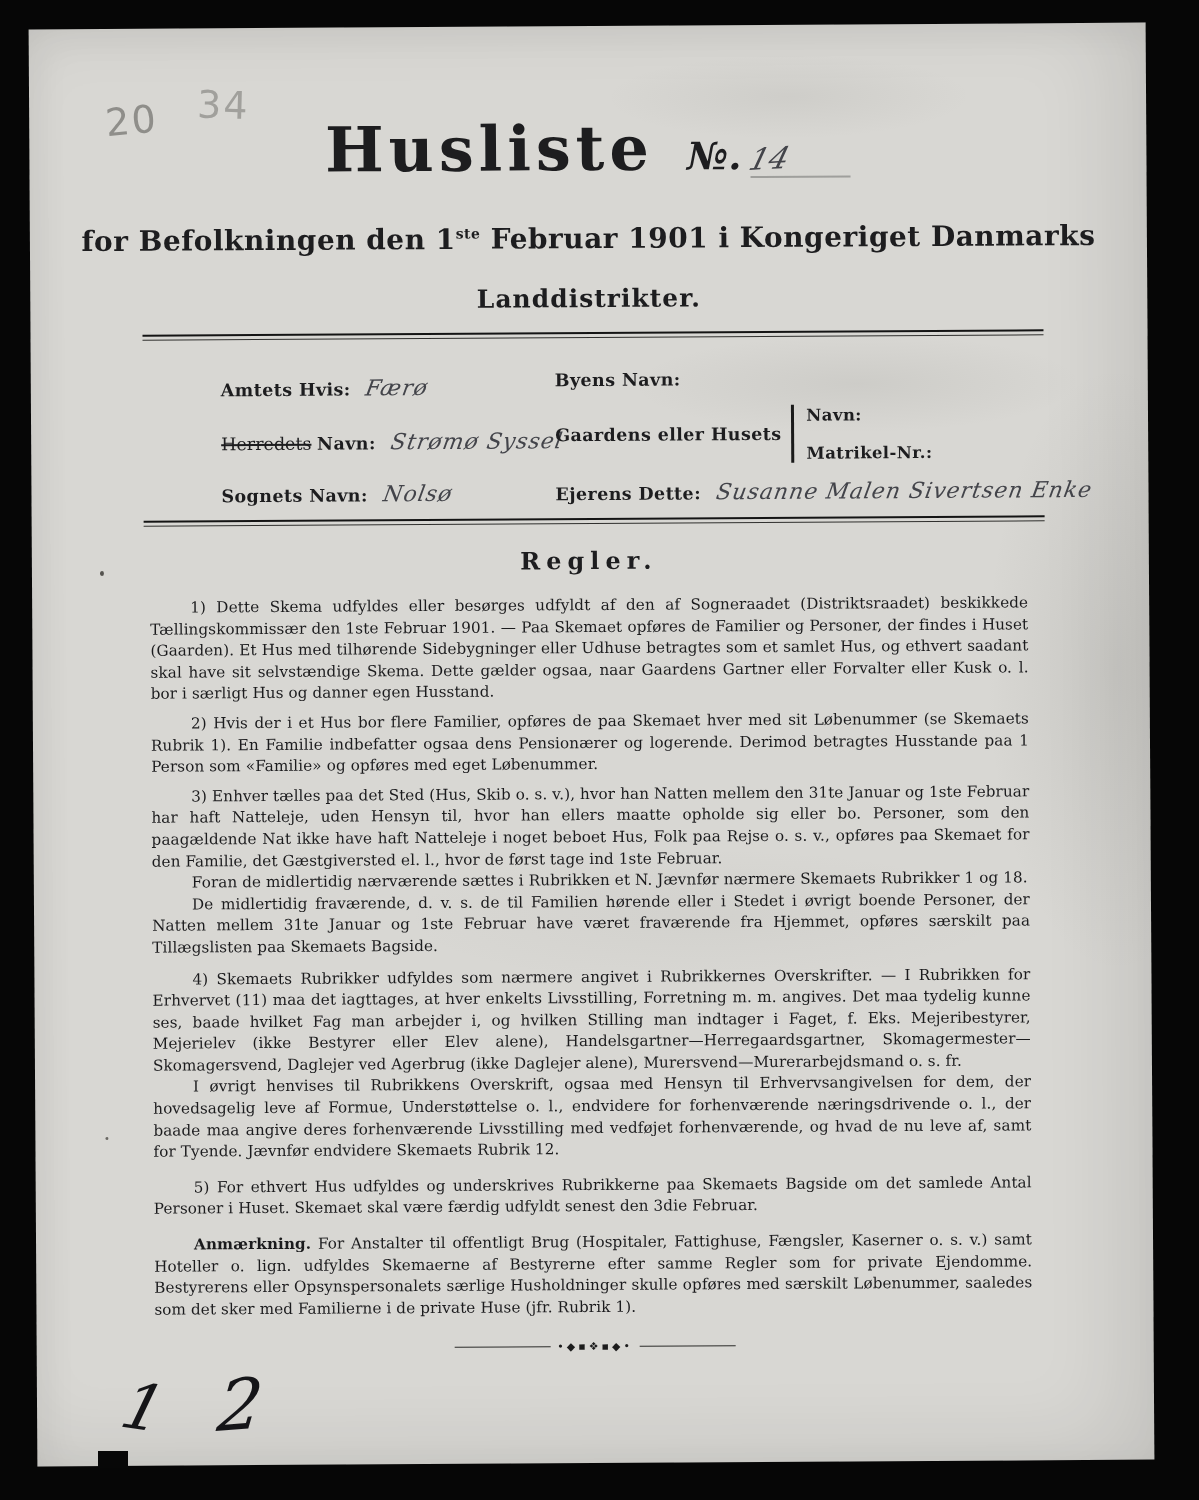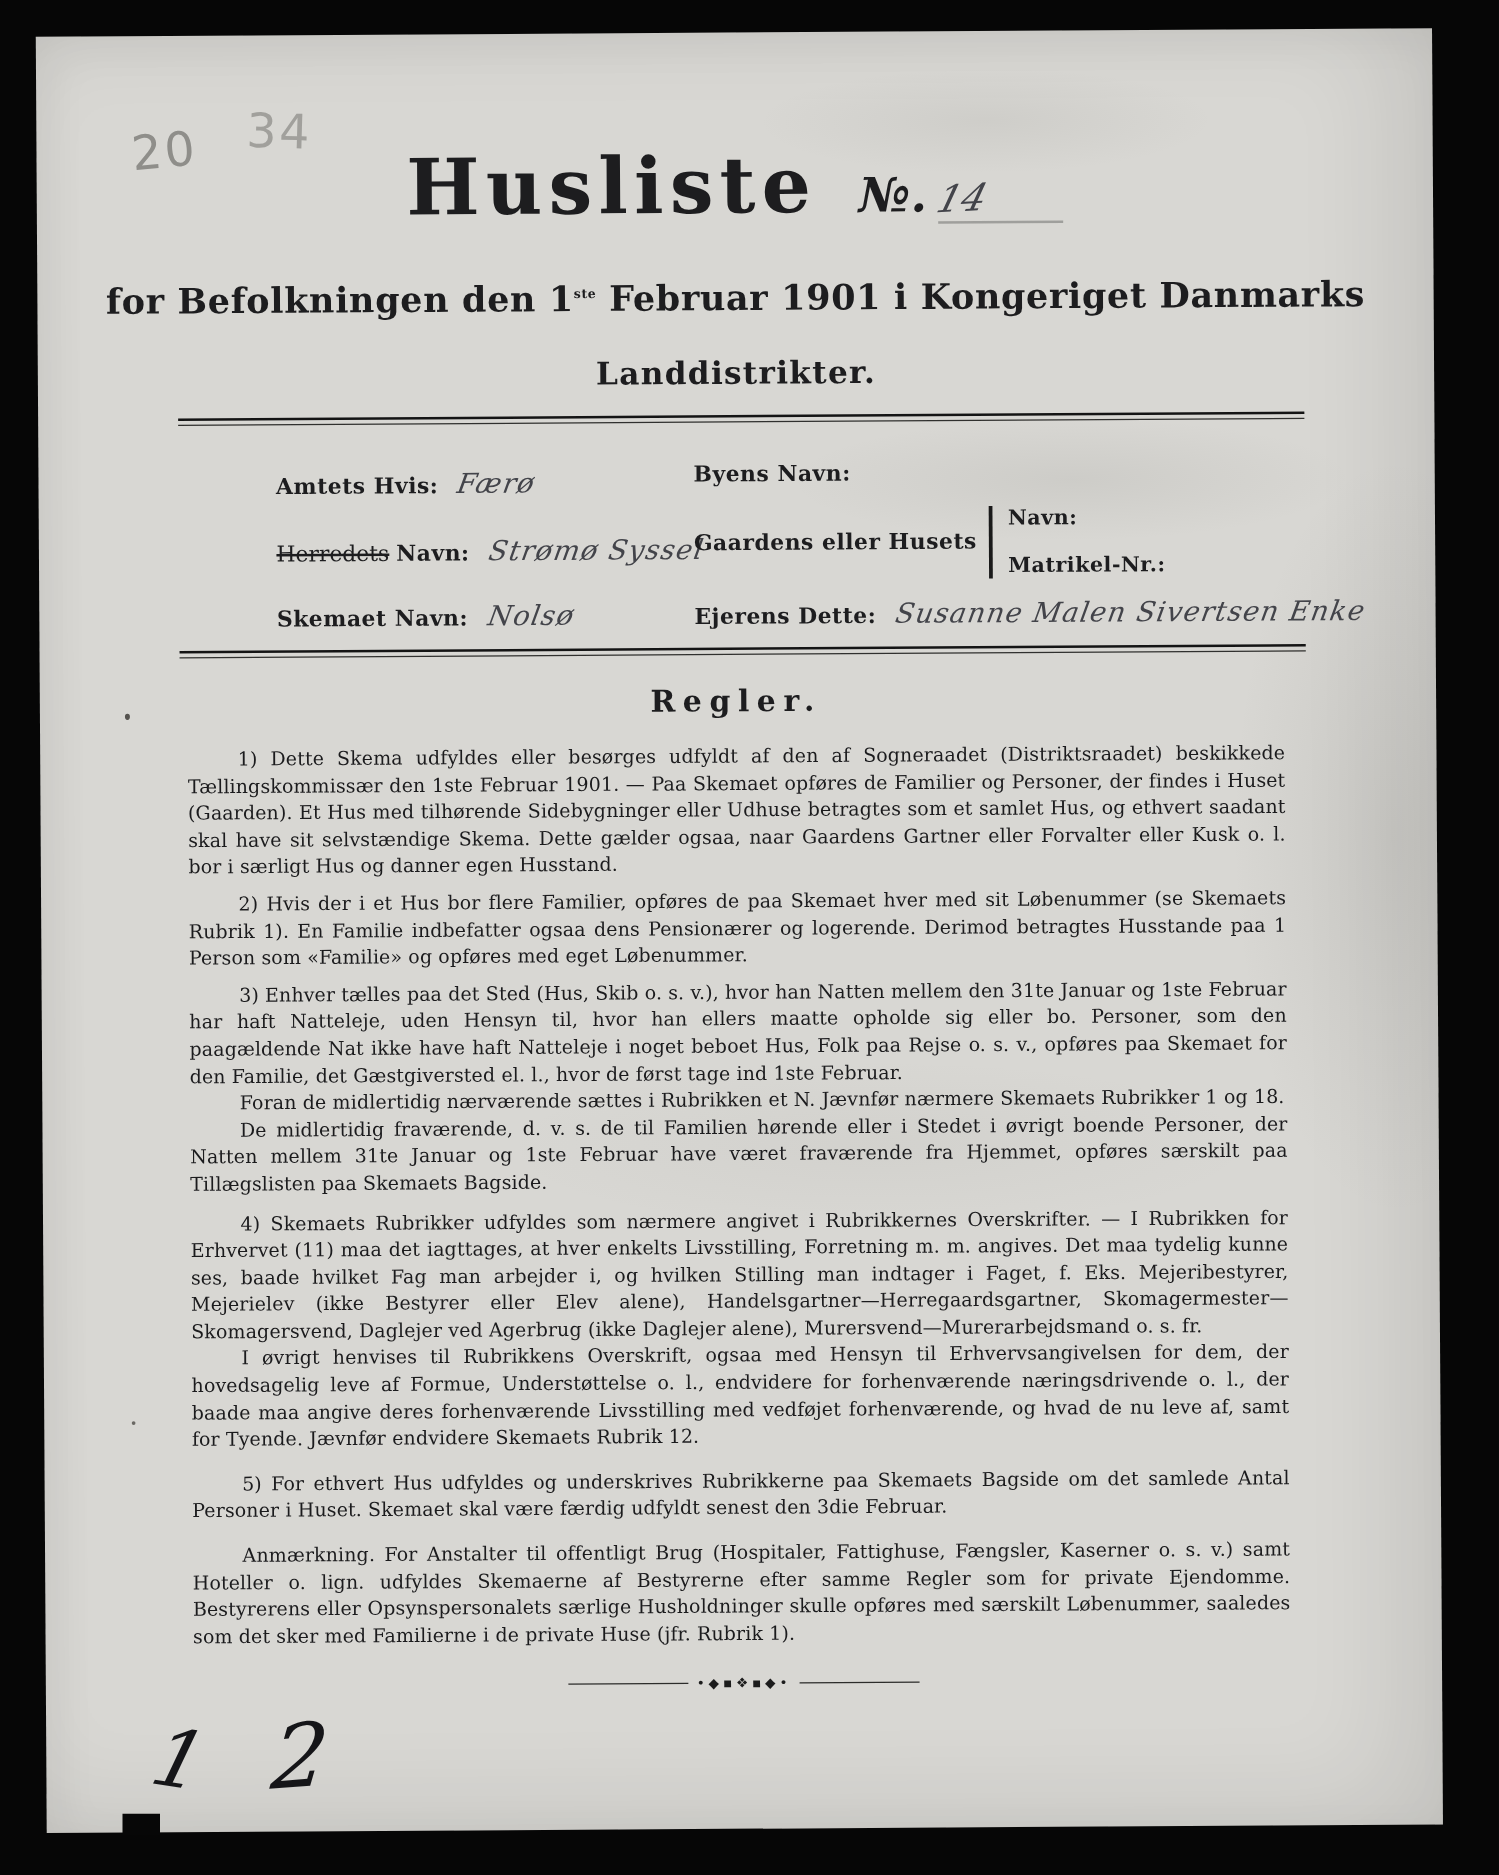--- a/index.html
+++ b/index.html
@@ -33,21 +33,21 @@
   .title { font-size:62px; font-weight:bold; letter-spacing:5px; }
   .no-sign { font-size:38px; font-style:italic; font-weight:bold; margin-left:28px; }
   .no-underline {
     display:inline-block; width:100px; margin-left:4px; text-align:left;
     border-bottom:2px solid rgba(90,90,88,0.45); vertical-align:baseline;
   }
   .hand { font-style:italic; color:#43444a; display:inline-block; transform:skewX(-10deg); }
   .no-value { font-size:30px; transform:skewX(-18deg) rotate(-3deg); }
 
   .subtitle { position:absolute; top:196px; left:0; width:100%; text-align:center; font-size:28px; font-weight:bold; letter-spacing:0.5px; }
-  .subtitle sup { font-size:10px; }
+  .subtitle sup { font-size:14px; }
   .subtitle2 { position:absolute; top:258px; left:0; width:100%; text-align:center; font-size:25px; font-weight:bold; letter-spacing:1px; }
 
   .hr { position:absolute; left:112px; width:901px; height:3px; border-top:2px solid #141414; border-bottom:1px solid #30302e; background:transparent; }
   .hr1 { top:306px; } .hr2 { top:492px; }
 
   .form { position:absolute; top:336px; left:190px; width:830px; font-size:17.5px; }
   .form .cell { position:absolute; white-space:nowrap; }
   .flabel { font-weight:bold; letter-spacing:0.4px; }
   .struck { font-weight:normal; text-decoration:line-through; text-decoration-thickness:2px; }
   .fvalue { font-size:22px; margin-left:10px; letter-spacing:1px; }
@@ -60,21 +60,21 @@
   .brace .flabel { font-size:16.5px; }
   .c-sognets { left:0; top:118px; }
   .c-ejerens { left:334px; top:118px; }
 
   .rules { position:absolute; top:520px; left:118px; width:878px; }
   .rules-heading { text-align:center; font-size:24px; font-weight:bold; letter-spacing:6px; margin:0 0 20px 0; }
   .rules p { margin:0; font-size:15.2px; line-height:21.6px; text-align:justify; text-indent:40px; letter-spacing:0.1px; color:#1b1b1d; }
   .mb8 { margin-bottom:8px !important; }
   .mb10 { margin-bottom:10px !important; }
   .mb14 { margin-bottom:14px !important; }
-  .anm-label { font-weight:normal; }
+  .anm-label { font-weight:bold; }
 
   .ornament { position:absolute; top:1314px; left:0; width:100%; display:flex; justify-content:center; align-items:center; color:#1c1c1c; }
   .ornament .line { width:96px; height:1px; background:#2c2c2a; }
   .ornament .glyphs { font-family:"DejaVu Sans", sans-serif; font-size:11px; letter-spacing:3px; margin:0 7px; }
 
   .marks { position:absolute; left:86px; top:1336px; font-size:64px; color:#151518; font-style:italic; }
   .mark1 { display:inline-block; transform:rotate(9deg) skewX(-6deg); }
   .mark2 { display:inline-block; margin-left:34px; transform:rotate(-4deg) skewX(-10deg); font-size:70px; }
 
   .notch { position:absolute; left:98px; top:1451px; width:30px; height:17px; background:#070707; }
@@ -119,21 +119,21 @@
         <span class="hand fvalue">Strømø Syssel</span>
       </div>
       <div class="cell c-gaardens">
         <span class="flabel">Gaardens eller Husets</span>
         <span class="brace">
           <span><span class="flabel">Navn:</span><span class="hand fvalue"></span></span>
           <span><span class="flabel">Matrikel-Nr.:</span><span class="hand fvalue"></span></span>
         </span>
       </div>
       <div class="cell c-sognets">
-        <span class="flabel">Skemaet Navn:</span>
+        <span class="flabel">Sognets Navn:</span>
         <span class="hand fvalue">Nolsø</span>
       </div>
       <div class="cell c-ejerens">
         <span class="flabel">Ejerens Dette:</span>
         <span class="hand fvalue">Susanne Malen Sivertsen Enke</span>
       </div>
     </div>
 
     <div class="hr hr2"></div>
 

